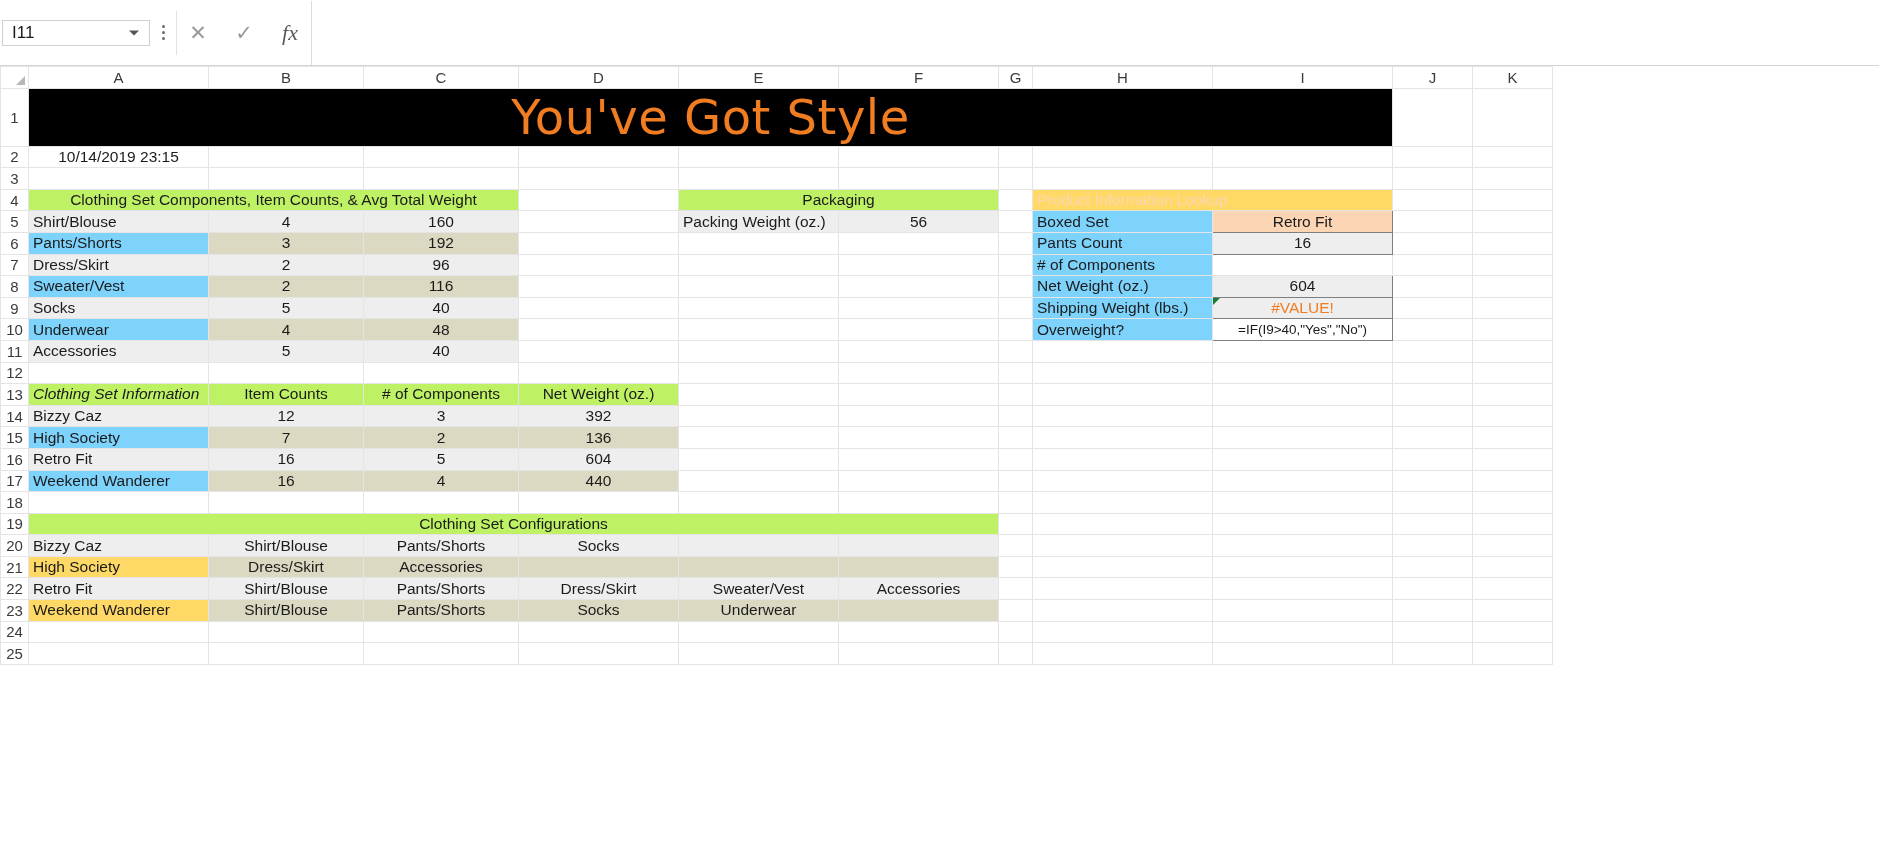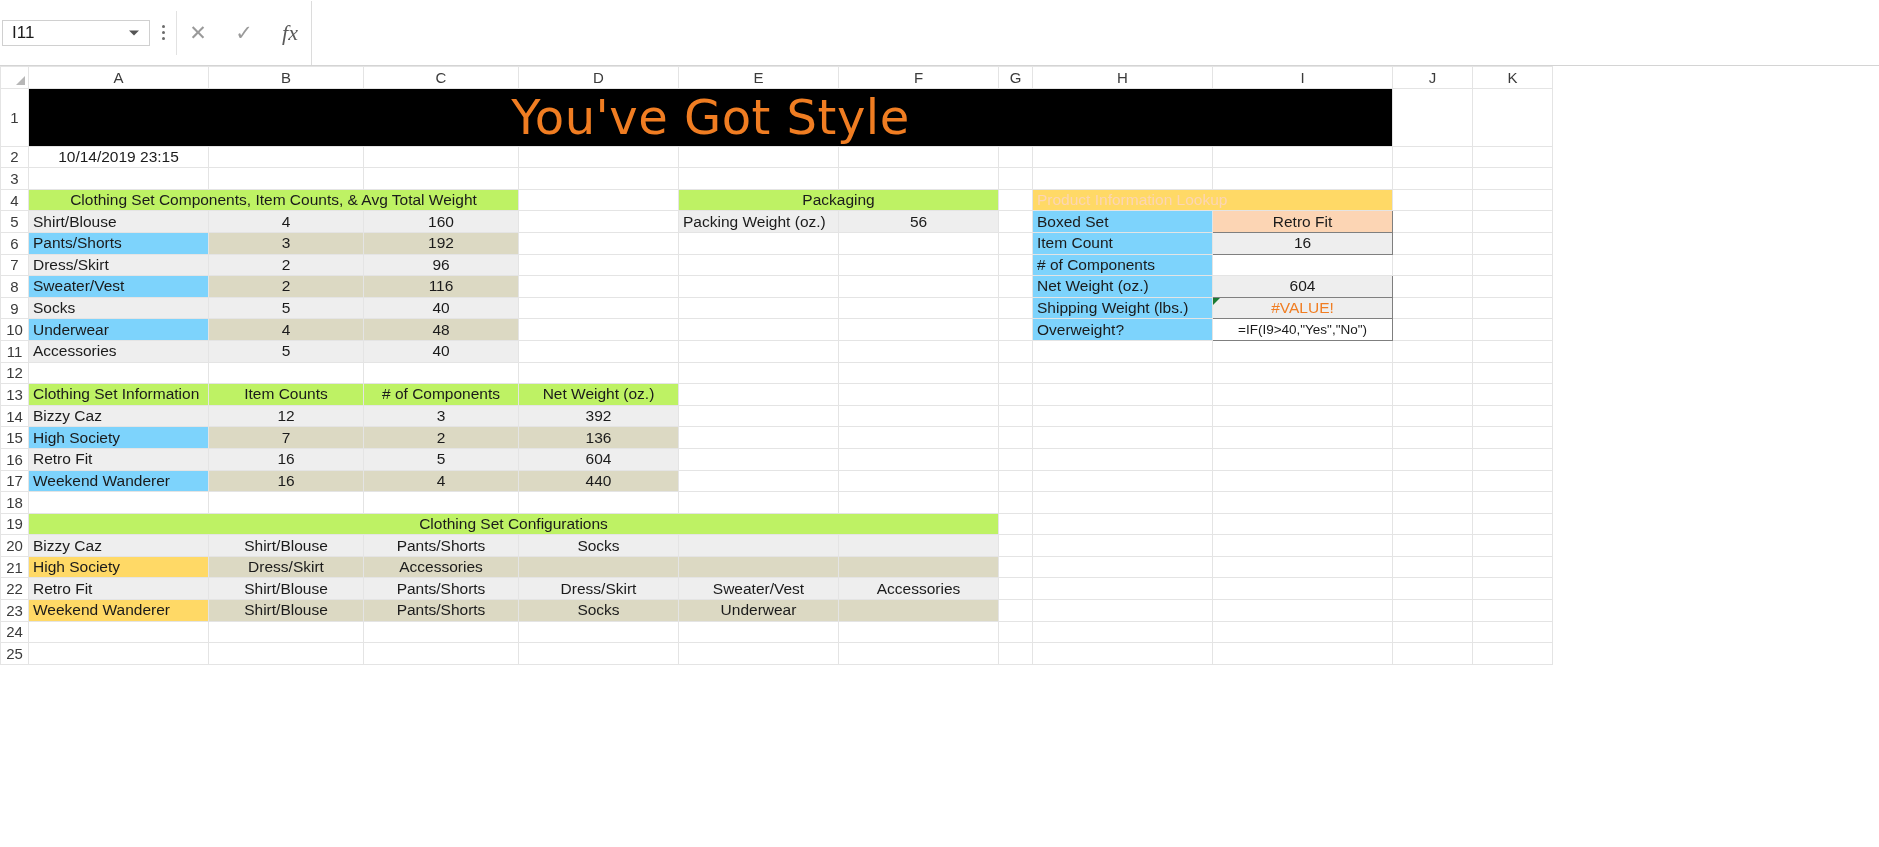--- a/index.html
+++ b/index.html
@@ -137,21 +137,21 @@
   .lft { text-align: left; }
   .bold { font-weight: bold; }
   .err { color: #f07d22; font-weight: bold; text-align: center; }
   .boxed {
     border: 1px solid #7f7f7f !important;
   }
   .hdr-orange {
     background: #bef264;
     text-align: center;
   }
-  .hdr-orange.lft { text-align: left; }
+  .hdr-orange.lft { text-align: left; font-style: italic; }
   .lookup-title {
     background: #ffd966;
     color: #fcd5b4;
   }
   .tri {
     position: relative;
   }
   .tri:before {
     content: "";
     position: absolute;
@@ -279,21 +279,21 @@
 
   <tr>
     <td class="rowhead">6</td>
     <td class="fill-cream">Pants/Shorts</td>
     <td class="fill-tan ctr">3</td>
     <td class="fill-tan ctr">192</td>
     <td></td>
     <td></td>
           <td></td>
     <td></td>
-    <td class="fill-cream">Item Count</td>
+    <td class="fill-cream">Pants Count</td>
     <td class="fill-gray ctr bold boxed">16</td>
     <td></td>
           <td></td>
   </tr>
 
   <tr>
     <td class="rowhead">7</td>
     <td class="fill-gray">Dress/Skirt</td>
     <td class="fill-gray ctr">2</td>
     <td class="fill-gray ctr">96</td>

